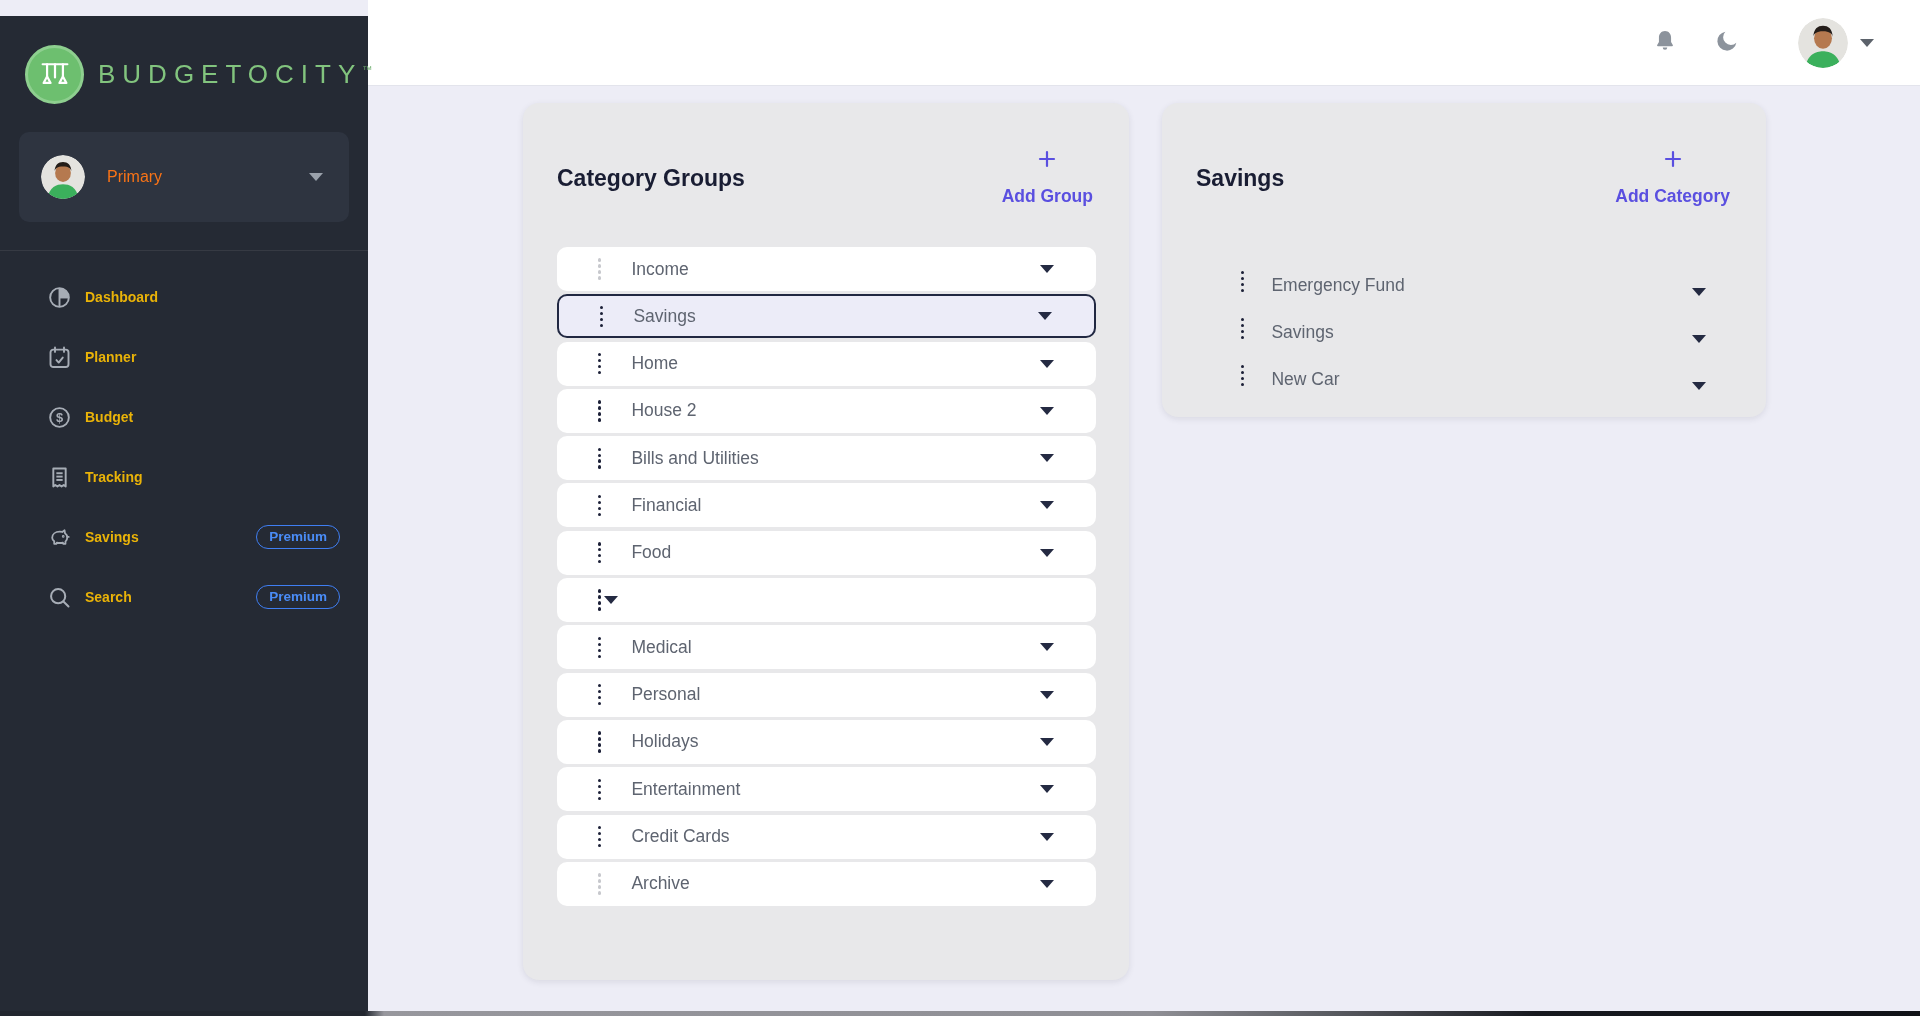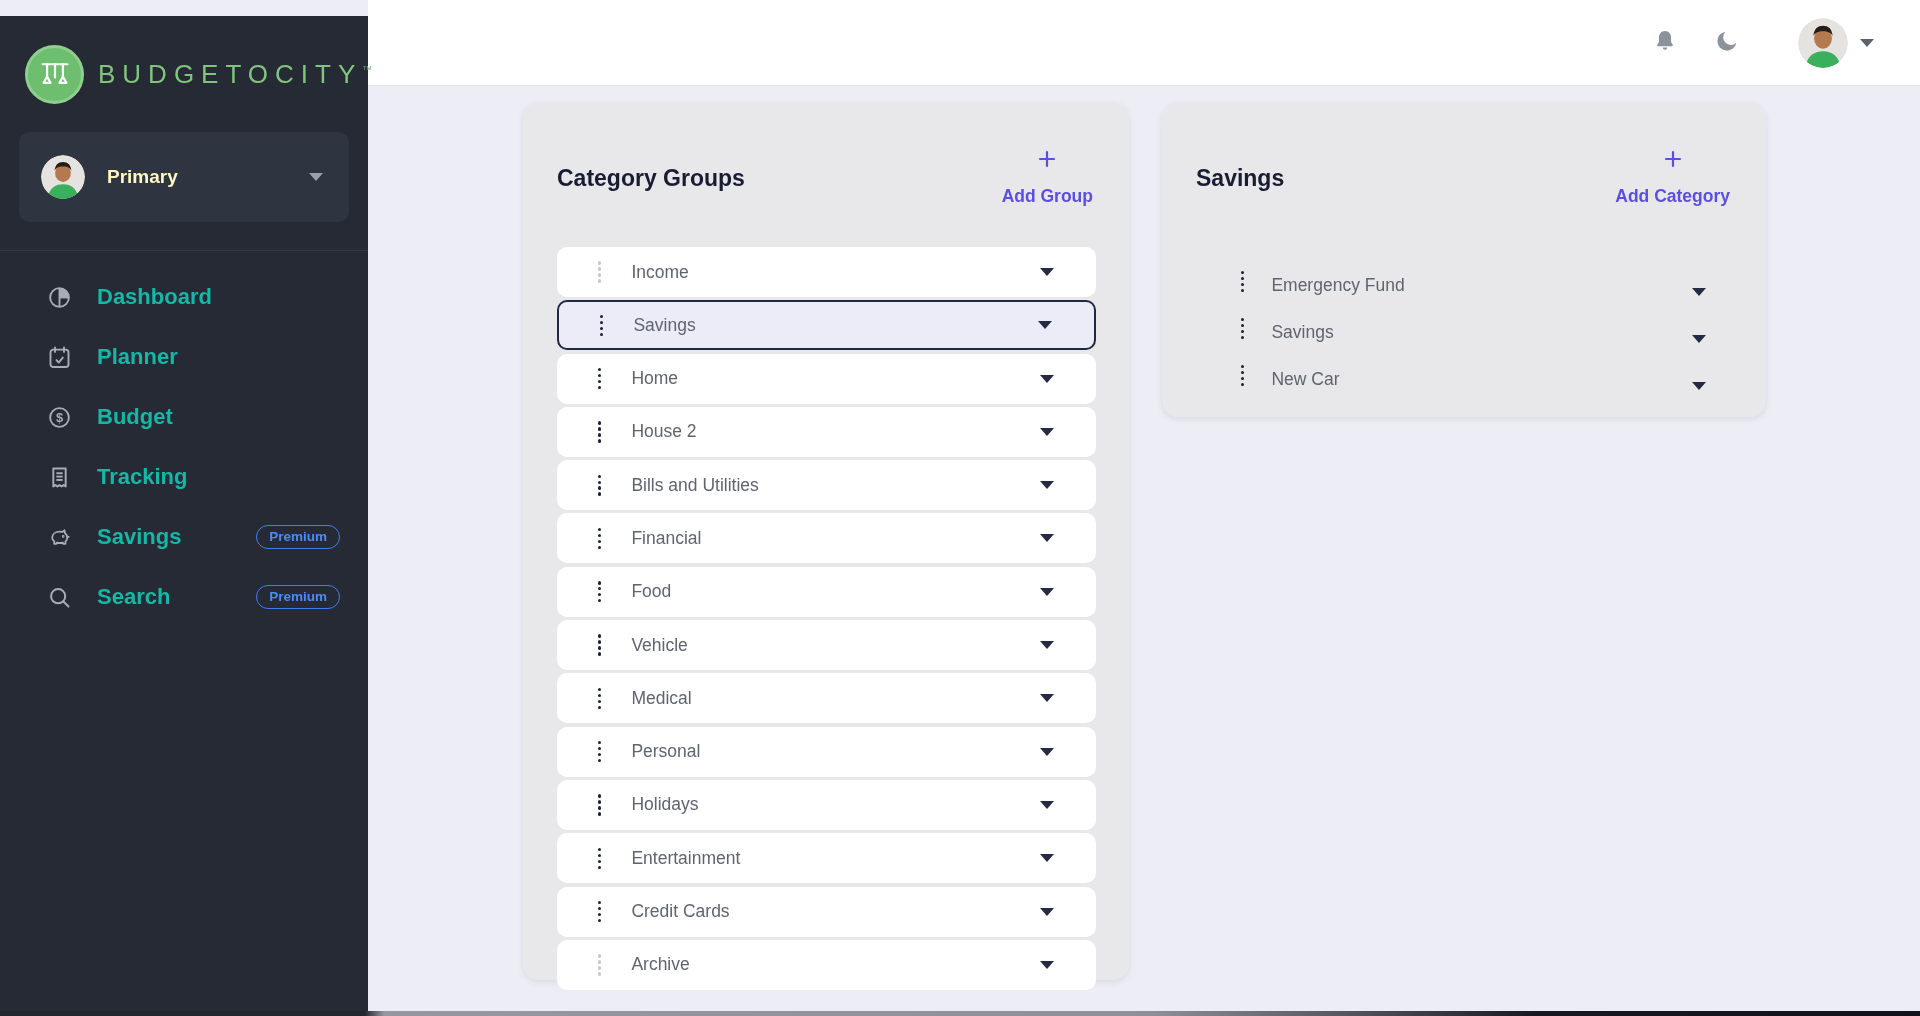--- a/index.html
+++ b/index.html
@@ -35,29 +35,29 @@
   .logo-badge { width:59px; height:59px; border-radius:50%; background:#6dbf6f;
     border:3px solid #8ecf8f; display:flex; align-items:center; justify-content:center; flex:0 0 auto; }
   .logo-badge svg { width:38px; height:38px; }
   .brand-name { color:#82c47e; font-size:26px; font-weight:400; letter-spacing:7px; white-space:nowrap; }
   .brand-name sup { font-size:10px; letter-spacing:1px; color:#6fae6f; }
 
   .profile {
     margin:20px 19px 0 19px; height:90px; background:#2e3440; border-radius:10px;
     display:flex; align-items:center; padding:0 26px 0 22px; cursor:pointer;
   }
-  .profile-name { color:#fef9c3; font-size:19px; font-weight:700; margin-left:22px; flex:1; }
+  .profile-name { color:#f97316; font-size:16px; font-weight:400; margin-left:22px; flex:1; }
   .sidebar-divider { height:1px; background:rgba(255,255,255,0.08); margin-top:28px; }
 
   .nav { padding-top:16px; }
   .nav-item { height:60px; display:flex; align-items:center; padding:0 28px 0 46px; cursor:pointer; }
   .nav-item .nav-icon { width:27px; height:27px; color:#a7adb6; flex:0 0 auto;
     display:flex; align-items:center; justify-content:center; }
   .nav-item .nav-icon svg { width:27px; height:27px; }
-  .nav-label { color:#14b8a6; font-size:22px; font-weight:600; margin-left:24px; flex:1; }
+  .nav-label { color:#eab308; font-size:14px; font-weight:600; margin-left:12px; flex:1; }
   .premium-badge {
     border:1.5px solid #3f7ef2; color:#4a8cf6; border-radius:14px;
     font-size:13.5px; font-weight:600; padding:4px 12px 5px; line-height:1;margin-left:24px;
   }
 
   
   .card {
     position:absolute; background:#e8e8ea; border-radius:16px;
     box-shadow:0 2px 6px rgba(40,40,60,0.10);
   }
@@ -66,21 +66,21 @@
   .card-header { display:flex; align-items:center; justify-content:space-between;
     padding:46px 36px 0 34px; }
   .card-title { font-size:23px; font-weight:700; color:#191d33; }
   .card-action { display:flex; align-items:center; gap:12px; color:#5a4fe0;
     font-size:17.5px; font-weight:600; cursor:pointer; background:none; border:none;
     font-family:"Liberation Sans", sans-serif;flex-direction:column; }
   .card-action svg { width:20px; height:20px; }
 
   .group-list { margin:40px 33px 0 34px; }
   .row {
-    height:50px; margin-bottom:3.3px; background:#ffffff; border-radius:10px;
+    height:44px; margin-bottom:3.3px; background:#ffffff; border-radius:10px;
     display:flex; align-items:center; padding:0 20px 0 0; cursor:pointer;
   }
   .row.selected { background:#ececf8; border:2px solid #212842; }
   .row .handle { margin-left:38px; }
   .row .row-label { margin-left:27px; flex:1; }
   .row-label { color:#5e6470; font-size:17.5px; }
 
   .handle { display:flex; flex-direction:column; gap:2.6px; padding:4px 3px; cursor:grab; }
   .handle i { width:3.4px; height:3.4px; border-radius:50%; background:#1c2038; display:block; }
   .handle.muted i { background:#c7c8cd; }
@@ -324,21 +324,20 @@
         <span class="row-label">Food</span>
         <span class="chev"></span>
       </div>
       <div class="row">
         <span class="handle">
           <i></i>
           <i></i>
           <i></i>
           <i></i>
         </span>
-        <span class="row-label">Vehicle</span>
         <span class="chev"></span>
       </div>
       <div class="row">
         <span class="handle">
           <i></i>
           <i></i>
           <i></i>
           <i></i>
         </span>
         <span class="row-label">Medical</span>

